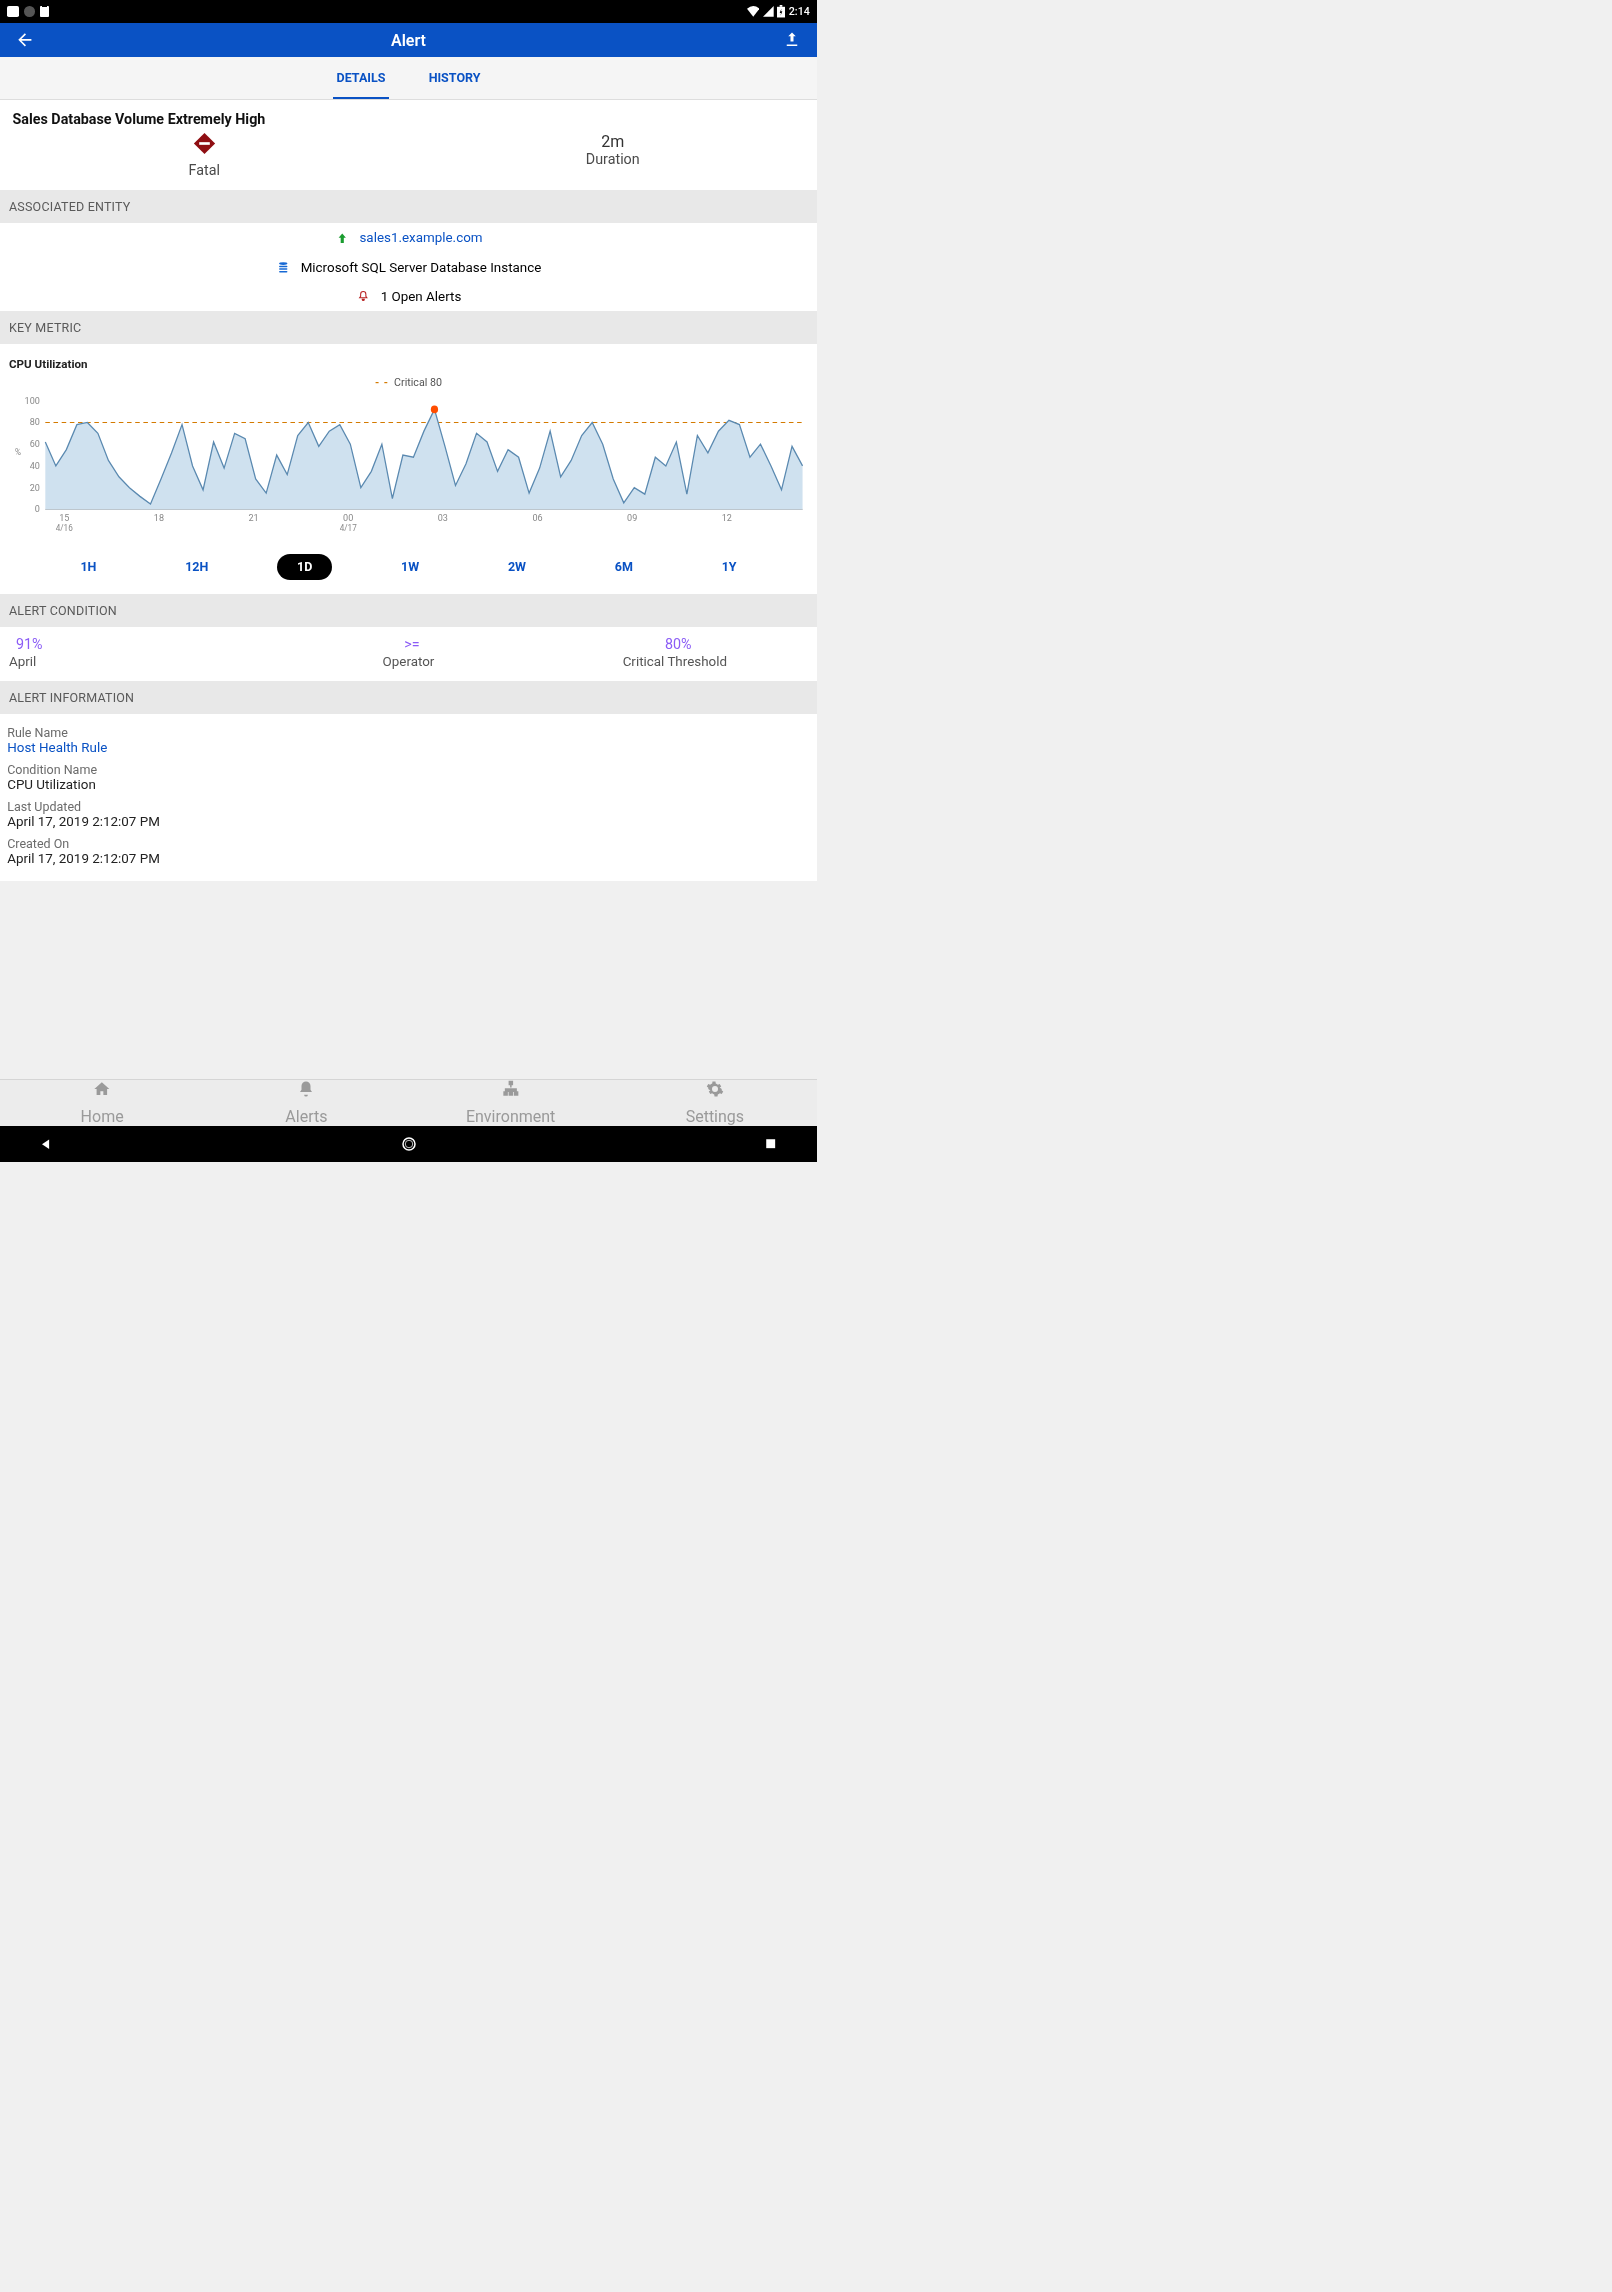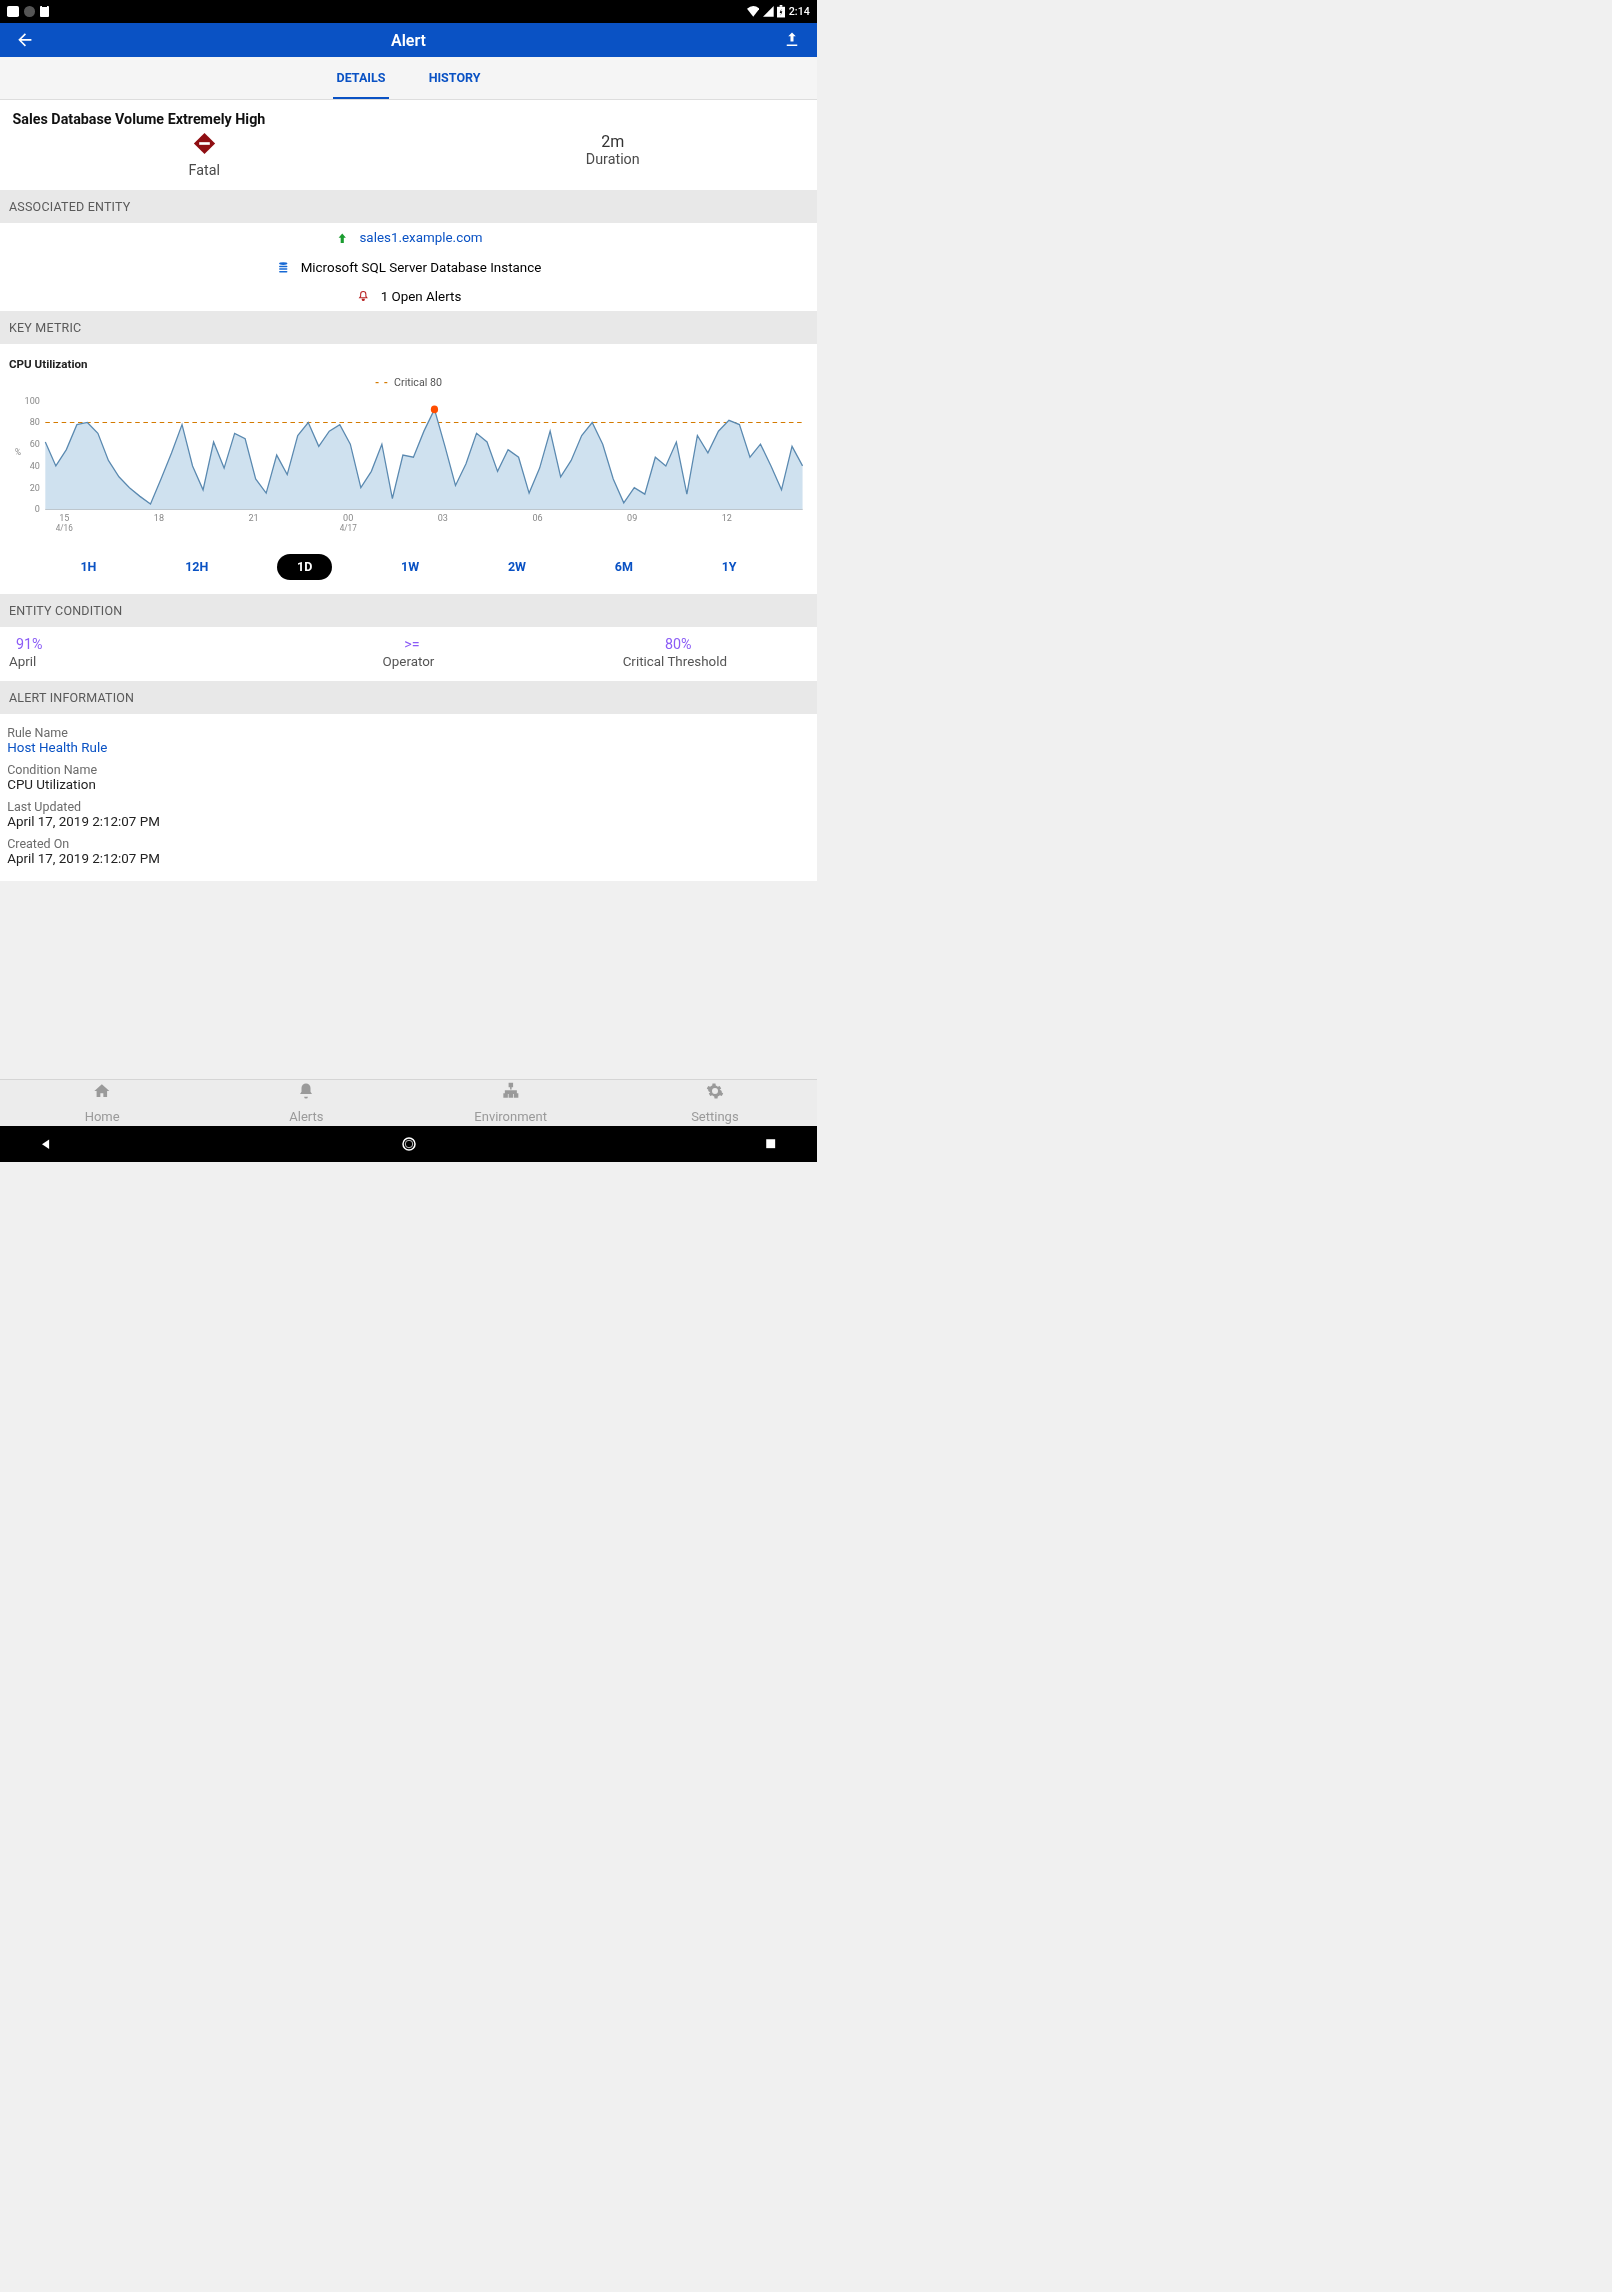--- a/index.html
+++ b/index.html
@@ -155,21 +155,21 @@
   
   .bottom-nav {
     position:absolute;
     bottom:36px;
     left:0; right:0;
     height:47px;
     background:#ececec;
     display:flex;
     border-top:0.9px solid #d5d5d5;
   }
-  .bn-item { flex:1; display:flex; flex-direction:column; align-items:center; justify-content:center; color:#9a9a9a; font-size:13px; cursor:pointer; gap:9px;}
+  .bn-item { flex:1; display:flex; flex-direction:column; align-items:center; justify-content:center; color:#9a9a9a; font-size:16px; cursor:pointer; gap:9px;}
   .bn-item svg { fill:#9a9a9a; }
 
   
   .android-nav {
     position:absolute; bottom:0; left:0; right:0; height:36px;
     background:#000;
     display:flex;
     align-items:center;
     justify-content:space-between;
     padding: 0 36px;
@@ -316,21 +316,21 @@
   <div class="range-row">
     <div class="range-btn">1H</div>
     <div class="range-btn">12H</div>
     <div class="range-btn active">1D</div>
     <div class="range-btn">1W</div>
     <div class="range-btn">2W</div>
     <div class="range-btn">6M</div>
     <div class="range-btn">1Y</div>
   </div>
 
-  <div class="section-hdr">ENTITY CONDITION</div>
+  <div class="section-hdr">ALERT CONDITION</div>
 
   <div class="cond-row">
     <div class="cond-col">
       <div class="cond-val">91%</div>
       <div class="cond-lbl">April</div>
     </div>
     <div class="cond-col">
       <div class="cond-val">&gt;=</div>
       <div class="cond-lbl">Operator</div>
     </div>

